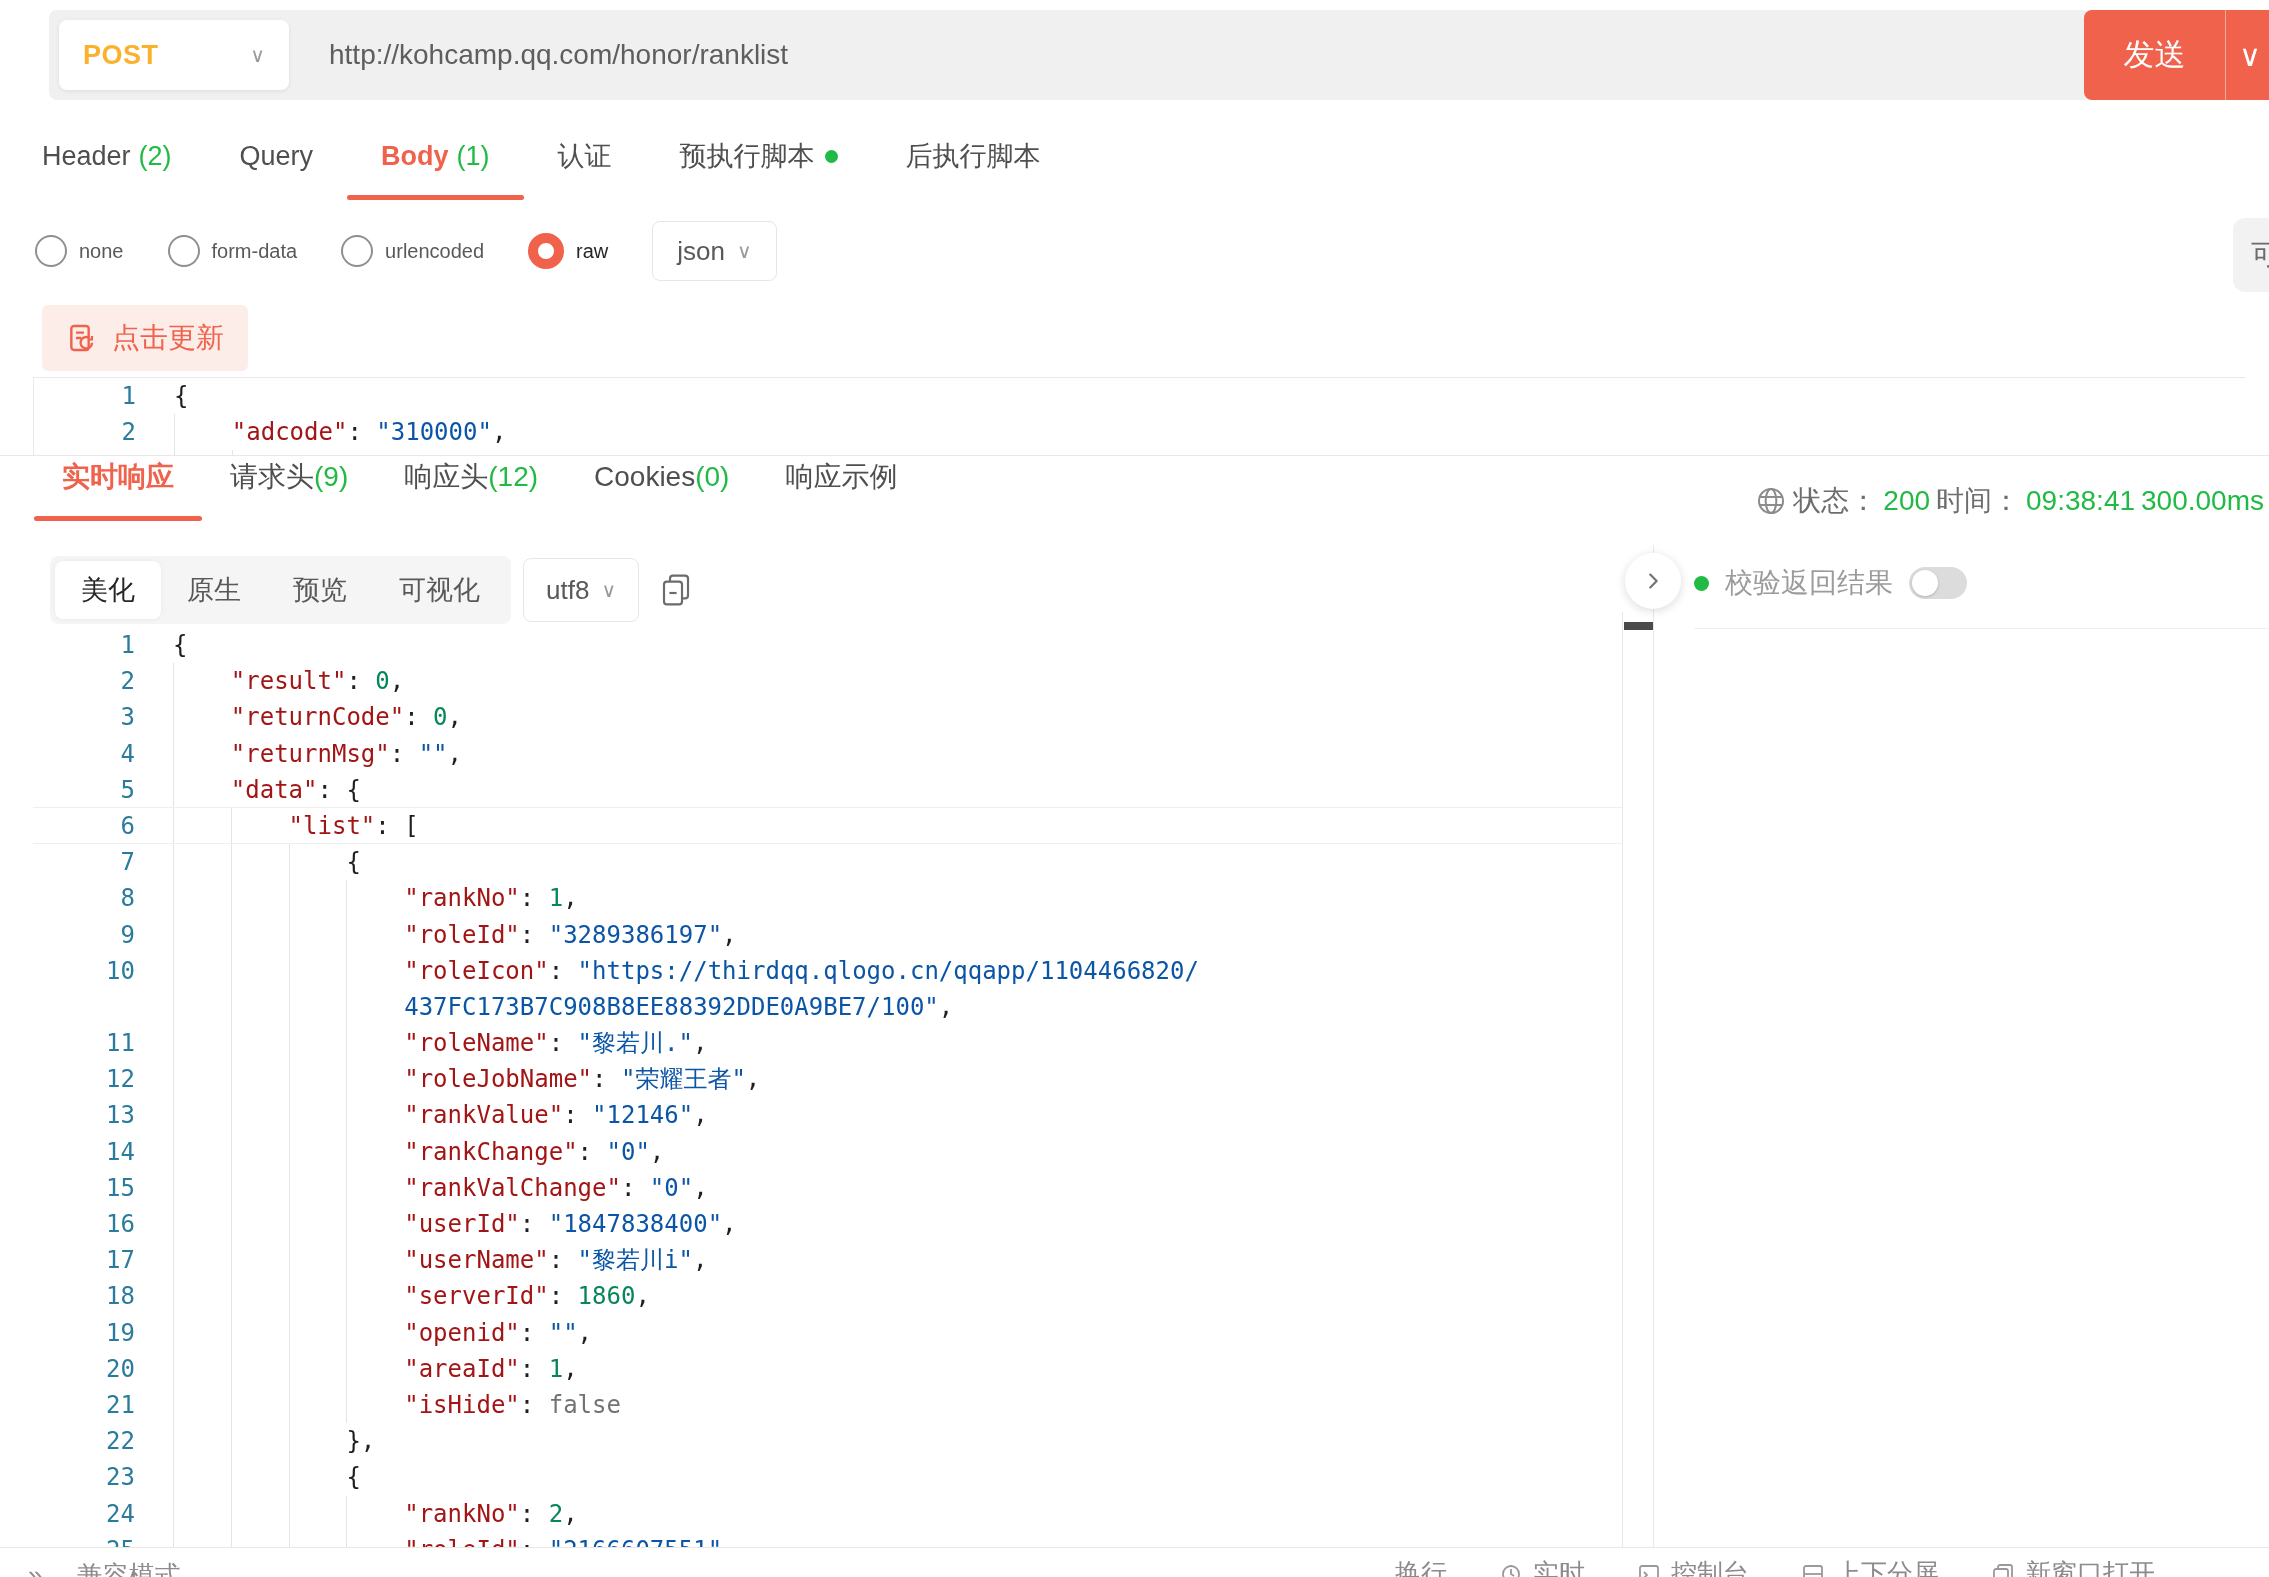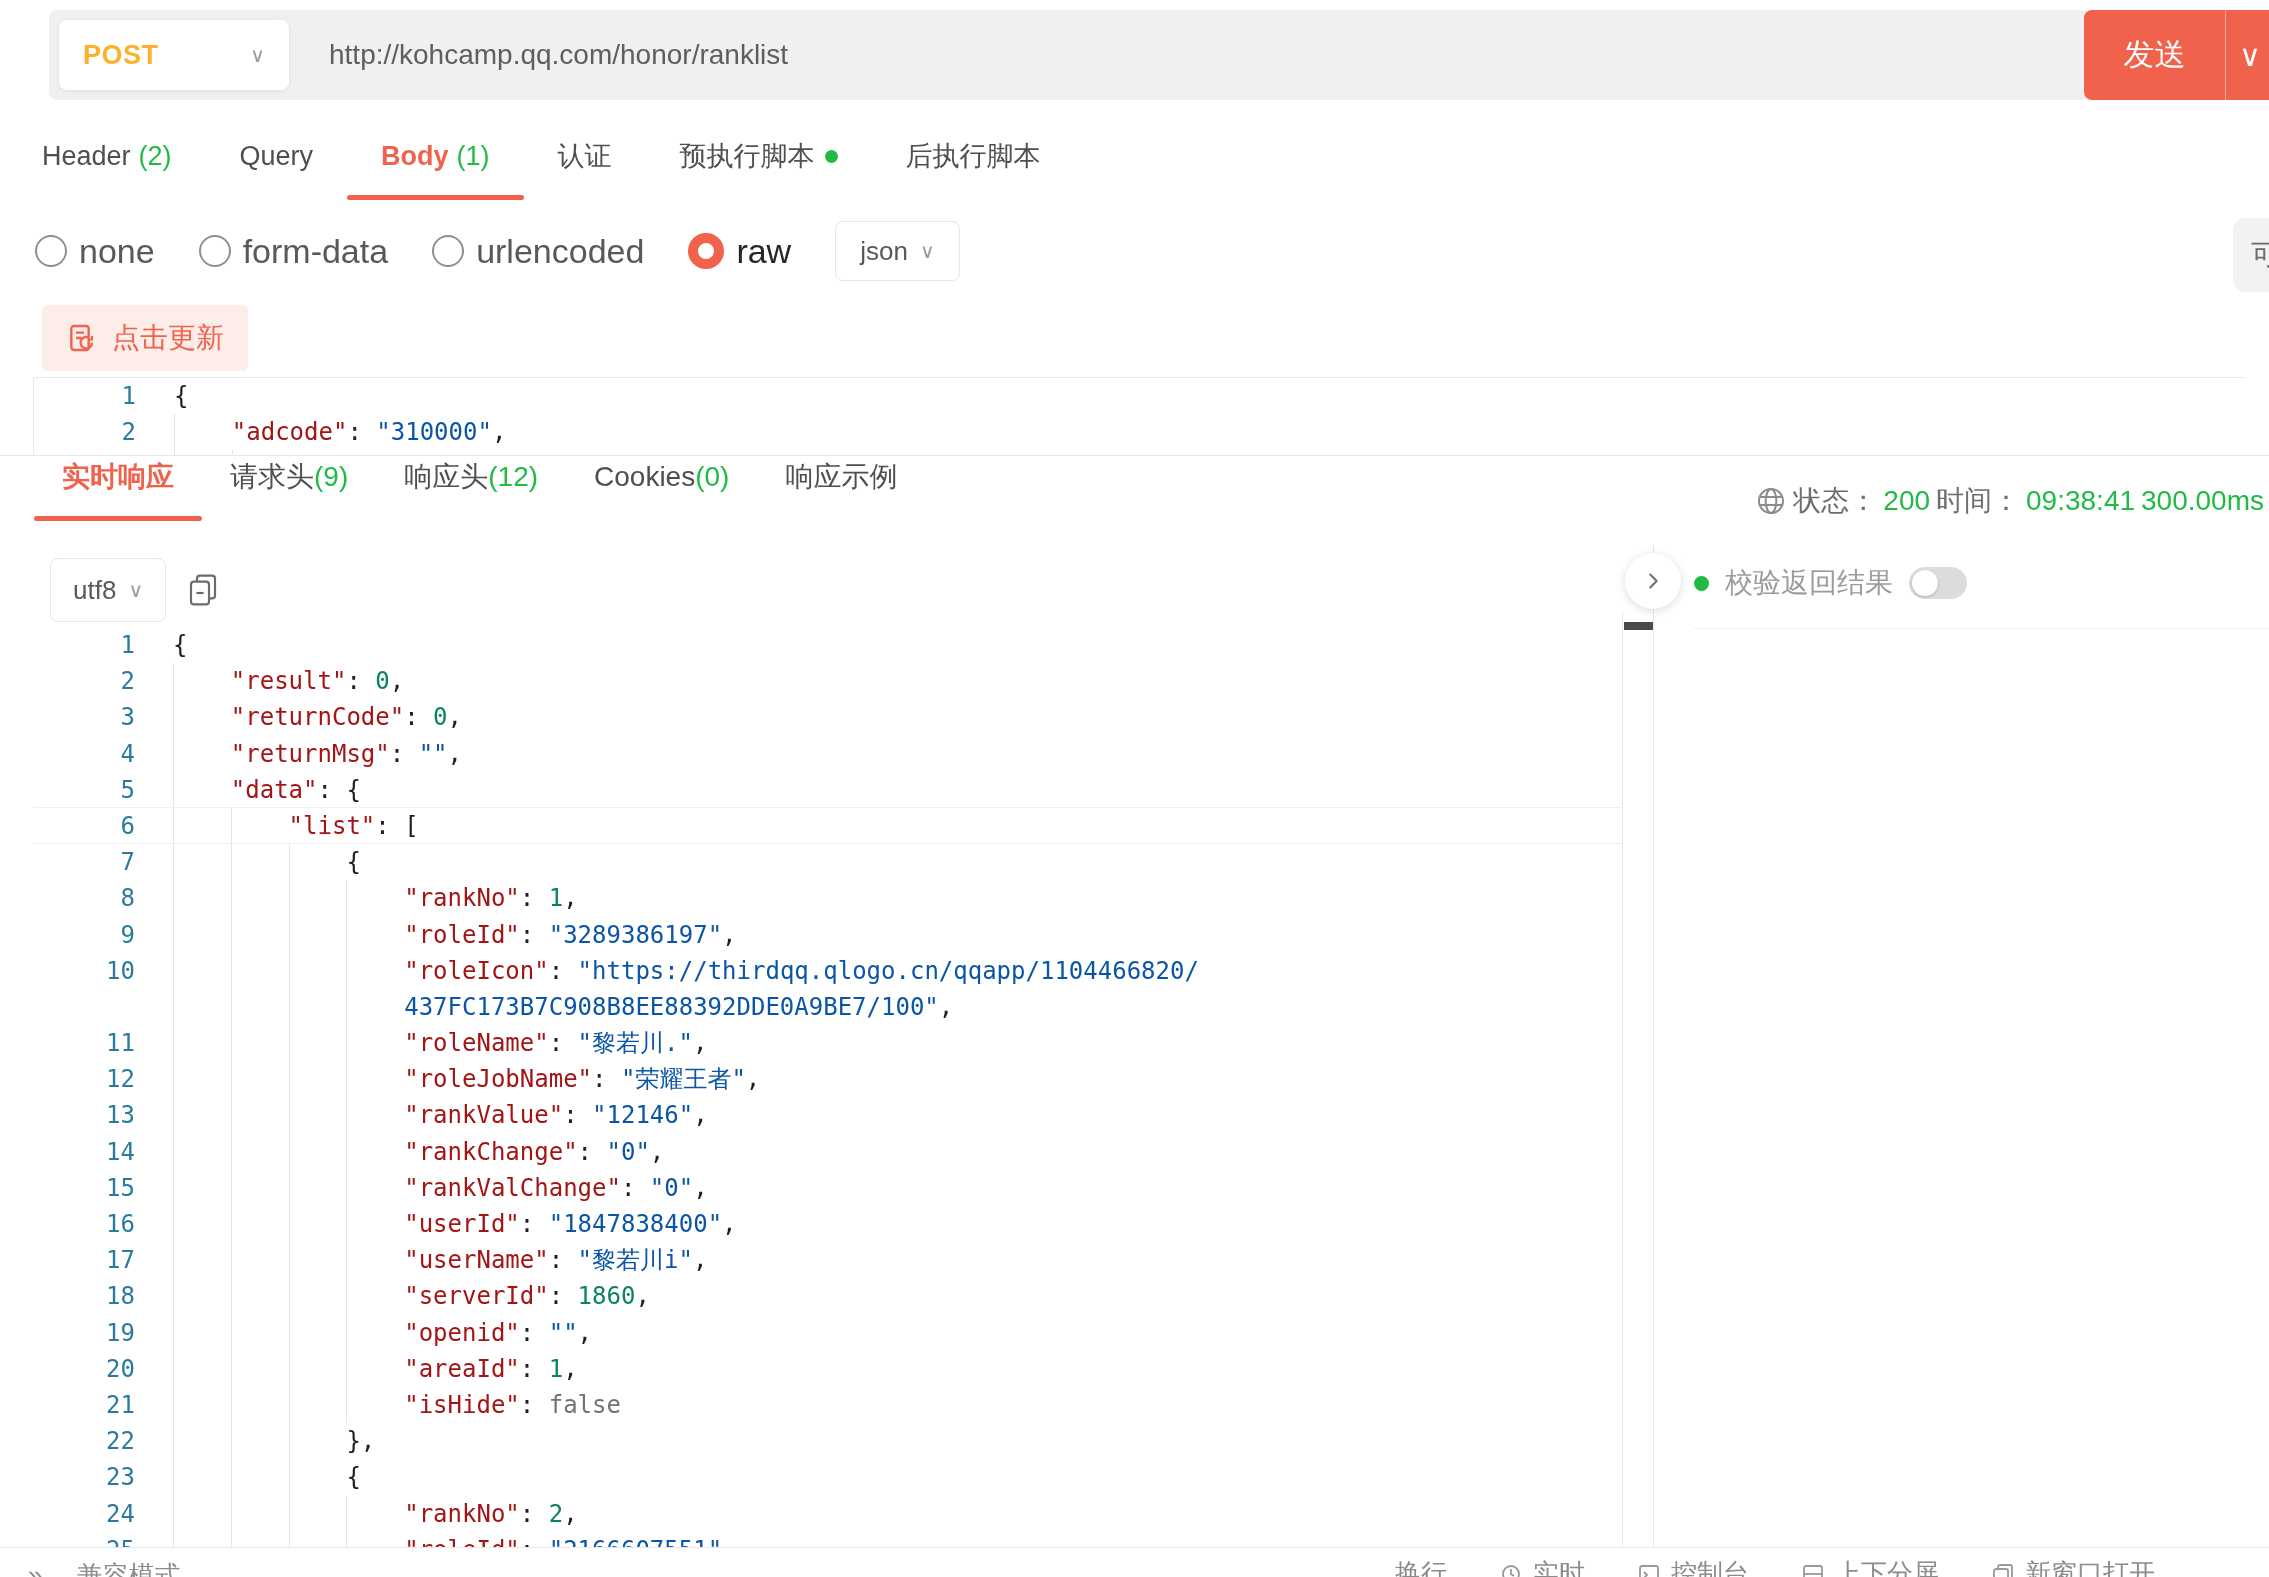--- a/index.html
+++ b/index.html
@@ -38,21 +38,21 @@
   .rtab.active::after { content:""; position:absolute; left:0; right:0; bottom:0;
                         height:5px; background:#F0624C; border-radius:3px; }
   .dot { width:13px; height:13px; border-radius:50%; background:#21BA45; margin-left:10px; }
 
   
   .btrow { position:absolute; left:35px; top:210px; height:82px; display:flex;
            align-items:center; gap:44px; }
   .radio-item { display:flex; align-items:center; gap:12px; cursor:pointer; }
   .rc { width:32px; height:32px; border-radius:50%; border:2px solid #8F8F8F; background:#fff; }
   .rc.sel { width:36px; height:36px; border:10px solid #F0624C; }
-  .radio-item .rl { font-size:34px; color:#595959; }
+  .radio-item .rl { font-size:20px; color:#595959; }
   .radio-item.sel .rl { color:#262626; }
   .fmt-box { display:flex; align-items:center; gap:12px; border:1px solid #E6E6E6;
              border-radius:8px; height:60px; padding:0 24px; font-size:26px; cursor:pointer; }
   .corner-btn { position:absolute; left:2233px; top:218px; width:70px; height:74px;
                 background:#F2F2F2; border-radius:12px; display:flex; align-items:center;
                 padding-left:18px; font-size:28px; color:#6B6B6B; cursor:pointer; }
 
   
   .upd-btn { position:absolute; left:42px; top:305px; height:66px; padding:0 24px;
              background:#FDEDE9; border-radius:6px; display:flex; align-items:center;
@@ -245,20 +245,26 @@
     <path d="M3.6 9h16.8 M3.6 15h16.8"></path>
   </svg>
   <span>状态：</span>
   <span class="g">200</span>
   <span>时间：</span>
   <span class="g">09:38:41</span>
   <span class="g">300.00ms</span>
 </div>
 
 <div class="vtools">
+  <div class="seg" id="viewModes">
+      <div class="mode active">美化</div>
+      <div class="mode">原生</div>
+      <div class="mode">预览</div>
+      <div class="mode">可视化</div>
+    </div>
   <div class="enc-box">
     <span>utf8</span>
     <span class="chev">∨</span>
   </div>
   <div class="copy-btn">
     <svg width="34" height="36" viewBox="0 0 28 30" fill="none" stroke="#6B6B6B" stroke-width="1.8">
       <rect x="9" y="3" width="15" height="19" rx="2.5"></rect>
       <rect x="4" y="8" width="15" height="19" rx="2.5" fill="#fff"></rect>
       <path d="M8.5 17.5h6"></path>
     </svg>

